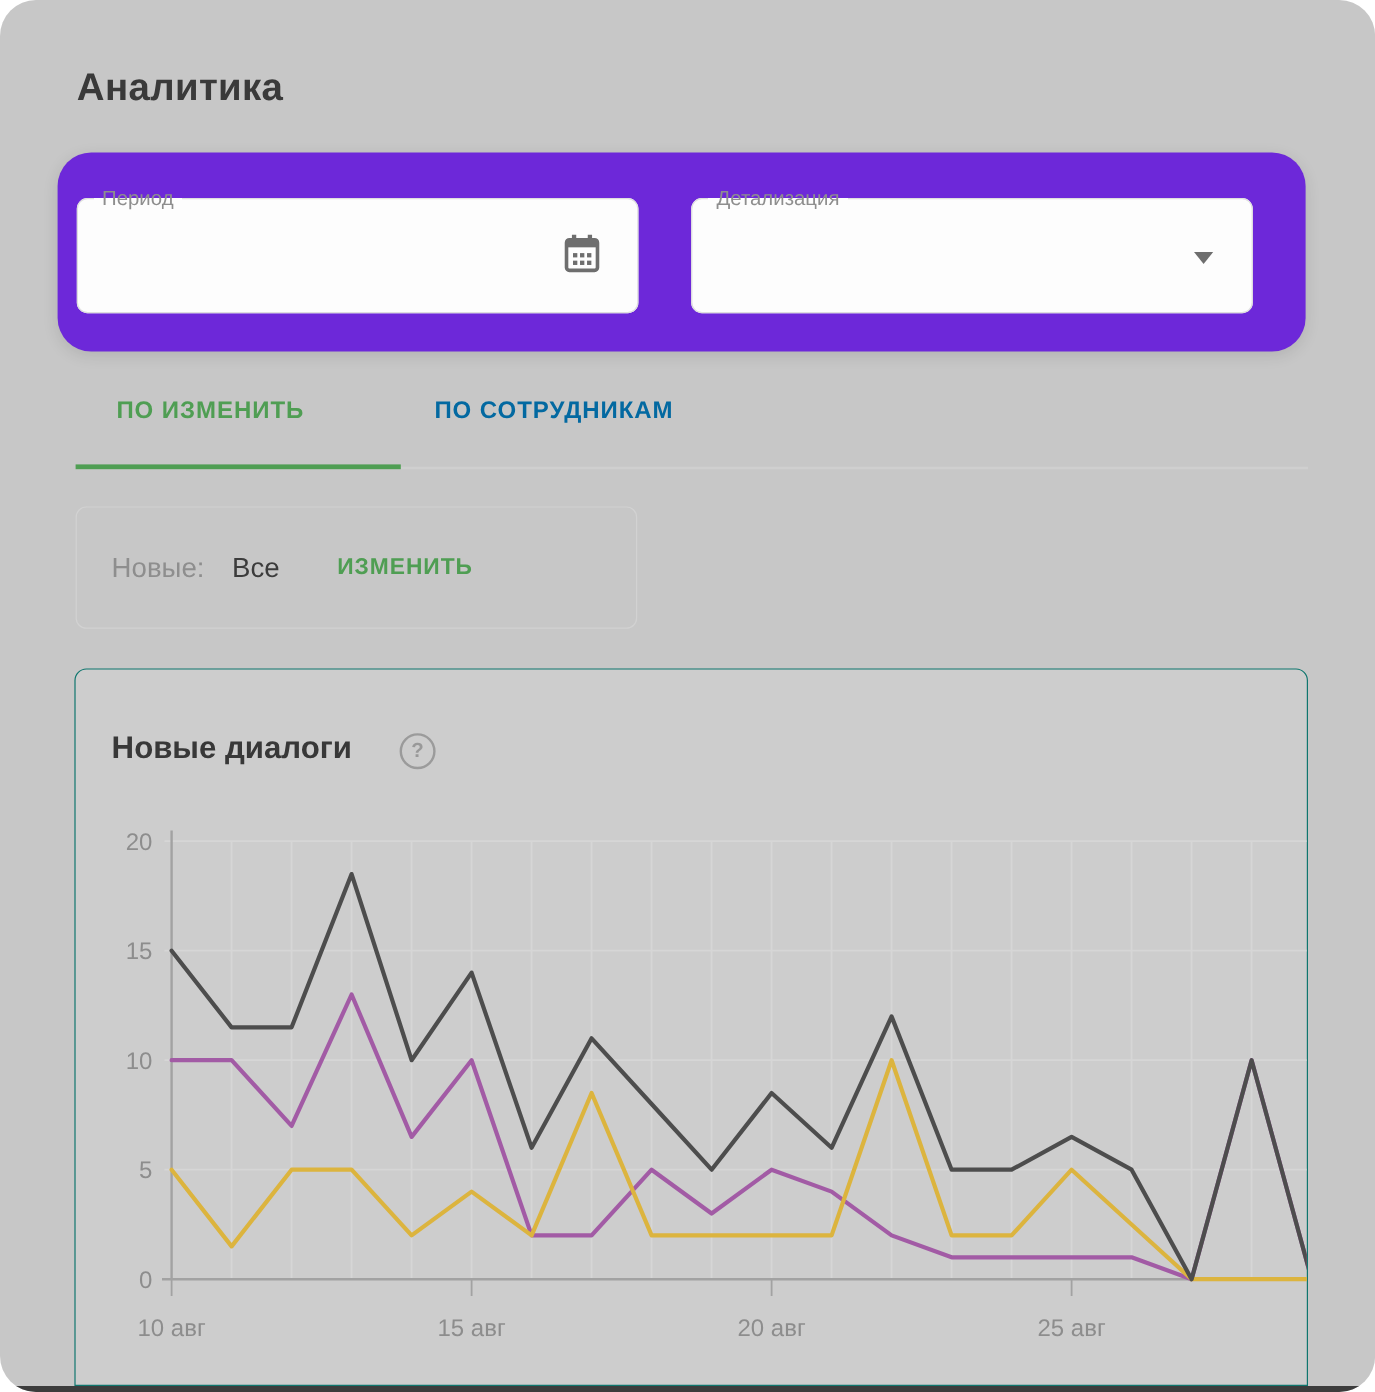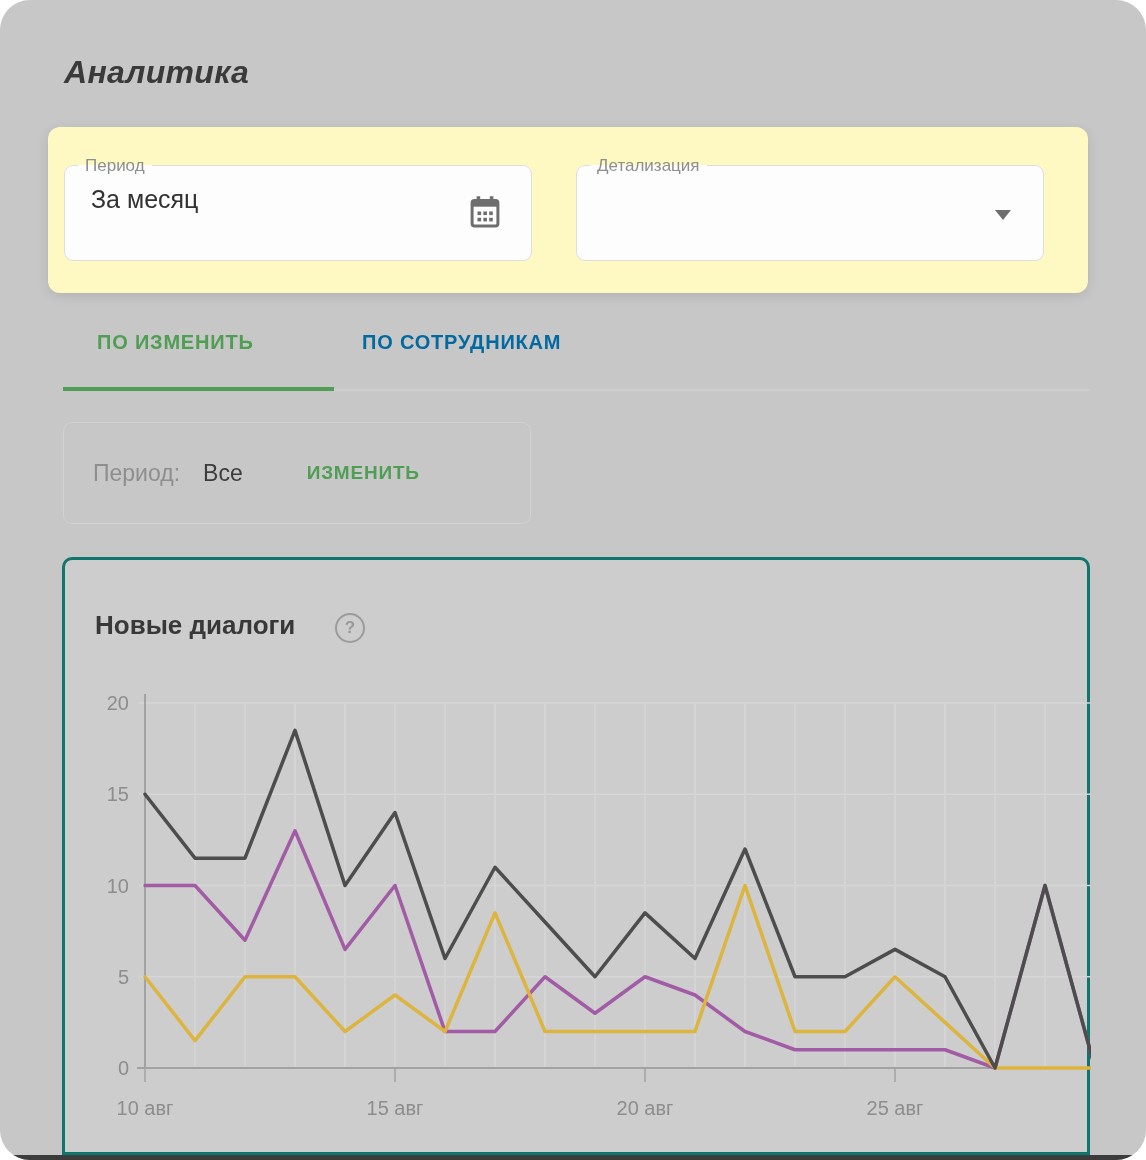--- a/index.html
+++ b/index.html
@@ -1,57 +1,56 @@
 <!DOCTYPE html>
 <html><head>
 <meta charset="utf-8">
 <style>
   html,body{margin:0;padding:0;background:#ffffff;font-family:"Liberation Sans","DejaVu Sans",sans-serif;}
   .app{position:relative;width:1146px;height:1160px;background:#c7c7c7;border-radius:30px;overflow:hidden;margin:0 auto;}
-  .page-title{position:absolute;left:64px;top:54px;font-size:32px;font-weight:700;color:#3a3a3a;letter-spacing:.3px;font-style:italic;}
+  .page-title{position:absolute;left:64px;top:54px;font-size:32px;font-weight:700;color:#3a3a3a;letter-spacing:.3px;}
   
-  .filter-panel{position:absolute;left:48px;top:127px;width:1040px;height:166px;background:#fef9c3;border-radius:12px;box-shadow:0 3px 12px rgba(0,0,0,0.10);}
+  .filter-panel{position:absolute;left:48px;top:127px;width:1040px;height:166px;background:#6d28d9;border-radius:28px;box-shadow:0 3px 12px rgba(0,0,0,0.10);}
   fieldset.field{position:absolute;top:30px;width:468px;height:104px;margin:0;padding:0;background:#fdfdfd;border:1.5px solid #dedede;border-radius:9px;box-sizing:border-box;}
   fieldset.field legend{margin-left:13px;padding:0 7px;font-size:17px;color:#8e8e8e;line-height:1;}
   .field-period{left:16px;}
   .field-detail{left:528px;}
   .field-value{margin:11px 0 0 26px;font-size:25px;color:#323232;}
   .field-icon{position:absolute;right:28px;top:50%;transform:translateY(-58%);}
   .arrow-down{position:absolute;right:32px;top:50%;transform:translateY(-70%);width:0;height:0;border-left:8px solid transparent;border-right:8px solid transparent;border-top:10px solid #6e6e6e;}
   
   .tab-label{position:absolute;top:331px;font-size:20px;font-weight:600;letter-spacing:.8px;cursor:pointer;}
   .tab-active{left:97px;color:#4f9e53;}
   .tab-inactive{left:362px;color:#0369a1;}
   .tabs-divider{position:absolute;left:63px;top:389px;width:1027px;height:2px;background:#cfcfcf;}
   .tab-underline{position:absolute;left:63px;top:387px;width:271px;height:4px;background:#4f9e53;}
   
   .channels-box{position:absolute;left:63px;top:422px;width:468px;height:102px;border:1.5px solid #d2d2d2;border-radius:9px;box-sizing:border-box;display:flex;align-items:center;}
   .channels-label{margin-left:29px;font-size:23px;color:#8e8e8e;}
   .channels-value{margin-left:23px;font-size:23px;color:#3c3c3c;}
-  .channels-action{margin-left:64px;font-size:19px;font-weight:600;letter-spacing:.8px;color:#4f9e53;cursor:pointer;}
+  .channels-action{margin-left:48px;font-size:19px;font-weight:600;letter-spacing:.8px;color:#4f9e53;cursor:pointer;}
   
-  .chart-card{position:absolute;left:62px;top:557px;width:1028px;height:598px;background:#cdcdcd;border:3px solid #0f766e;border-radius:10px 10px 0 0;box-sizing:border-box;}
+  .chart-card{position:absolute;left:62px;top:557px;width:1028px;height:598px;background:#cdcdcd;border:1px solid #0f766e;border-radius:10px 10px 0 0;box-sizing:border-box;}
   .chart-title{position:absolute;left:30px;top:50px;font-size:26px;font-weight:600;color:#383838;}
   .help-icon{position:absolute;left:270px;top:53px;width:26px;height:26px;border:2.5px solid #9b9b9b;border-radius:50%;display:flex;align-items:center;justify-content:center;font-size:17px;font-weight:700;color:#999999;cursor:pointer;}
   .chart-svg{position:absolute;left:0;top:0;}
   .axis-label{font-size:20px;fill:#8d8d8d;font-family:"Liberation Sans","DejaVu Sans",sans-serif;}
   
   .bottom-bar{position:absolute;left:0;right:0;bottom:0;height:5px;background:#3c3c3c;}
 </style>
 </head>
 <body>
 
 <div class="app">
 
   <div class="page-title">Аналитика</div>
 
   <div class="filter-panel">
     <fieldset class="field field-period">
       <legend>Период</legend>
-      <div class="field-value">За месяц</div>
       <span class="field-icon">
         <svg width="36" height="38" viewBox="0 0 24 25">
           <line x1="7.6" y1="2.2" x2="7.6" y2="6.6" stroke="#6e6e6e" stroke-width="2.4"></line>
           <line x1="16.4" y1="2.2" x2="16.4" y2="6.6" stroke="#6e6e6e" stroke-width="2.4"></line>
           <rect x="3.4" y="5" width="17.2" height="17" rx="1.6" fill="none" stroke="#6e6e6e" stroke-width="2"></rect>
           <rect x="3.4" y="5" width="17.2" height="4.2" fill="#6e6e6e"></rect>
           <rect x="7" y="12.4" width="2.4" height="2.4" fill="#6e6e6e"></rect>
           <rect x="10.9" y="12.4" width="2.4" height="2.4" fill="#6e6e6e"></rect>
           <rect x="14.8" y="12.4" width="2.4" height="2.4" fill="#6e6e6e"></rect>
           <rect x="7" y="16.6" width="2.4" height="2.4" fill="#6e6e6e"></rect>
@@ -65,21 +64,21 @@
       <span class="arrow-down"></span>
     </fieldset>
   </div>
 
   <div class="tab-label tab-active">ПО ИЗМЕНИТЬ</div>
   <div class="tab-label tab-inactive">ПО СОТРУДНИКАМ</div>
   <div class="tabs-divider"></div>
   <div class="tab-underline"></div>
 
   <div class="channels-box">
-    <span class="channels-label">Период:</span>
+    <span class="channels-label">Новые:</span>
     <span class="channels-value">Все</span>
     <span class="channels-action">ИЗМЕНИТЬ</span>
   </div>
 
   <div class="chart-card">
     <div class="chart-title">Новые диалоги</div>
     <div class="help-icon">?</div>
     <svg id="chart-svg" class="chart-svg" width="1026" height="596" viewBox="0 0 1026 596">
         <line x1="74" y1="416.75" x2="1026" y2="416.75" stroke="#d6d6d6" stroke-width="1.5"></line>
         <line x1="74" y1="325.5" x2="1026" y2="325.5" stroke="#d6d6d6" stroke-width="1.5"></line>

